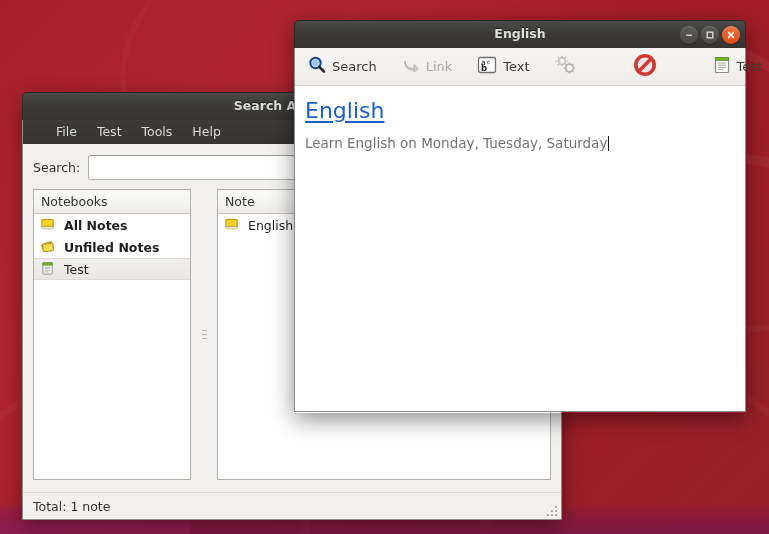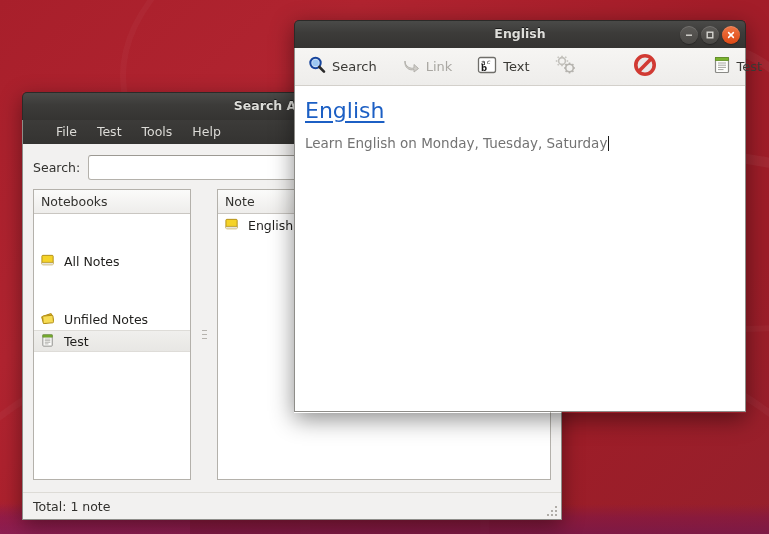--- a/index.html
+++ b/index.html
@@ -304,21 +304,21 @@
   }
   .row {
     display: flex;
     align-items: center;
     gap: 6px;
     height: 22px;
     padding-left: 6px;
     font-size: 12.5px;
     color: #1f1e1c;
   }
-  .row.bold { font-weight: normal; margin-top: 36px; }
+  .row.bold { font-weight: bold; }
   .row.selected {
     background: linear-gradient(180deg, #f0efed 0%, #e8e7e4 100%);
     border-top: 1px solid #dedcd8;
     border-bottom: 1px solid #dedcd8;
     height: 20px;
   }
   .row .icon { width: 18px; height: 16px; flex: none; display:block; }
   .statusbar {
     height: 26px;
     display: flex;

